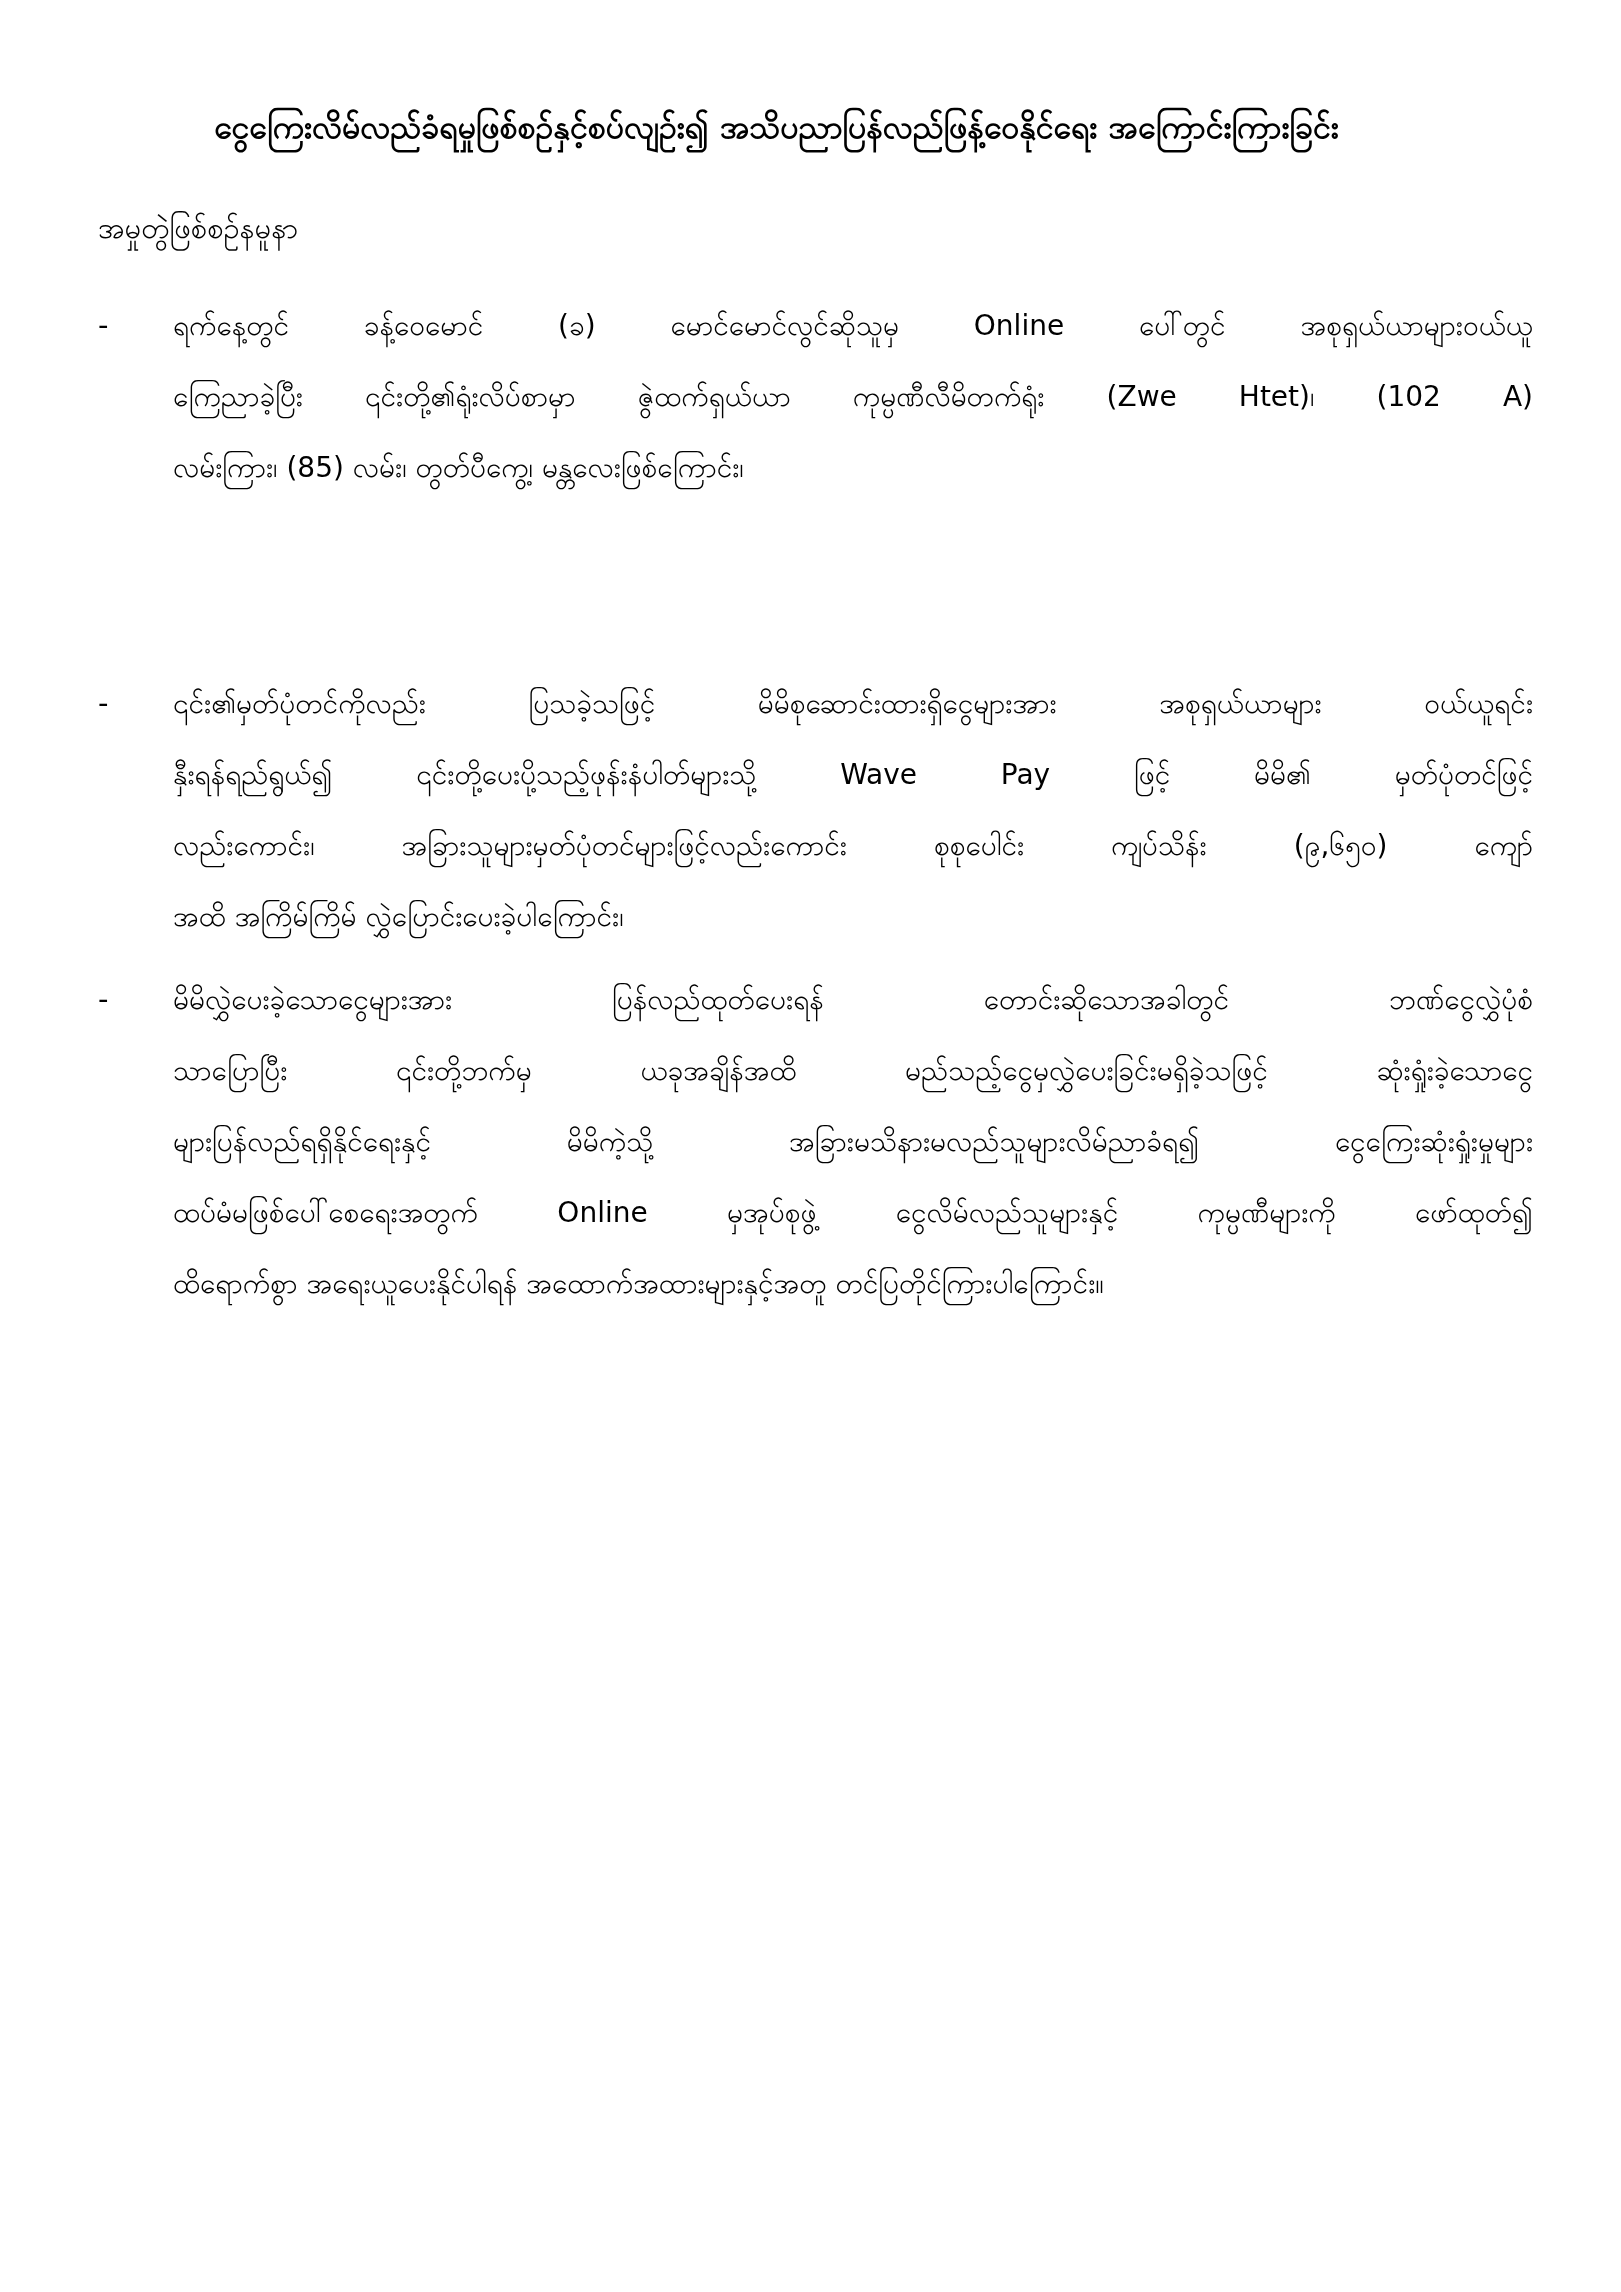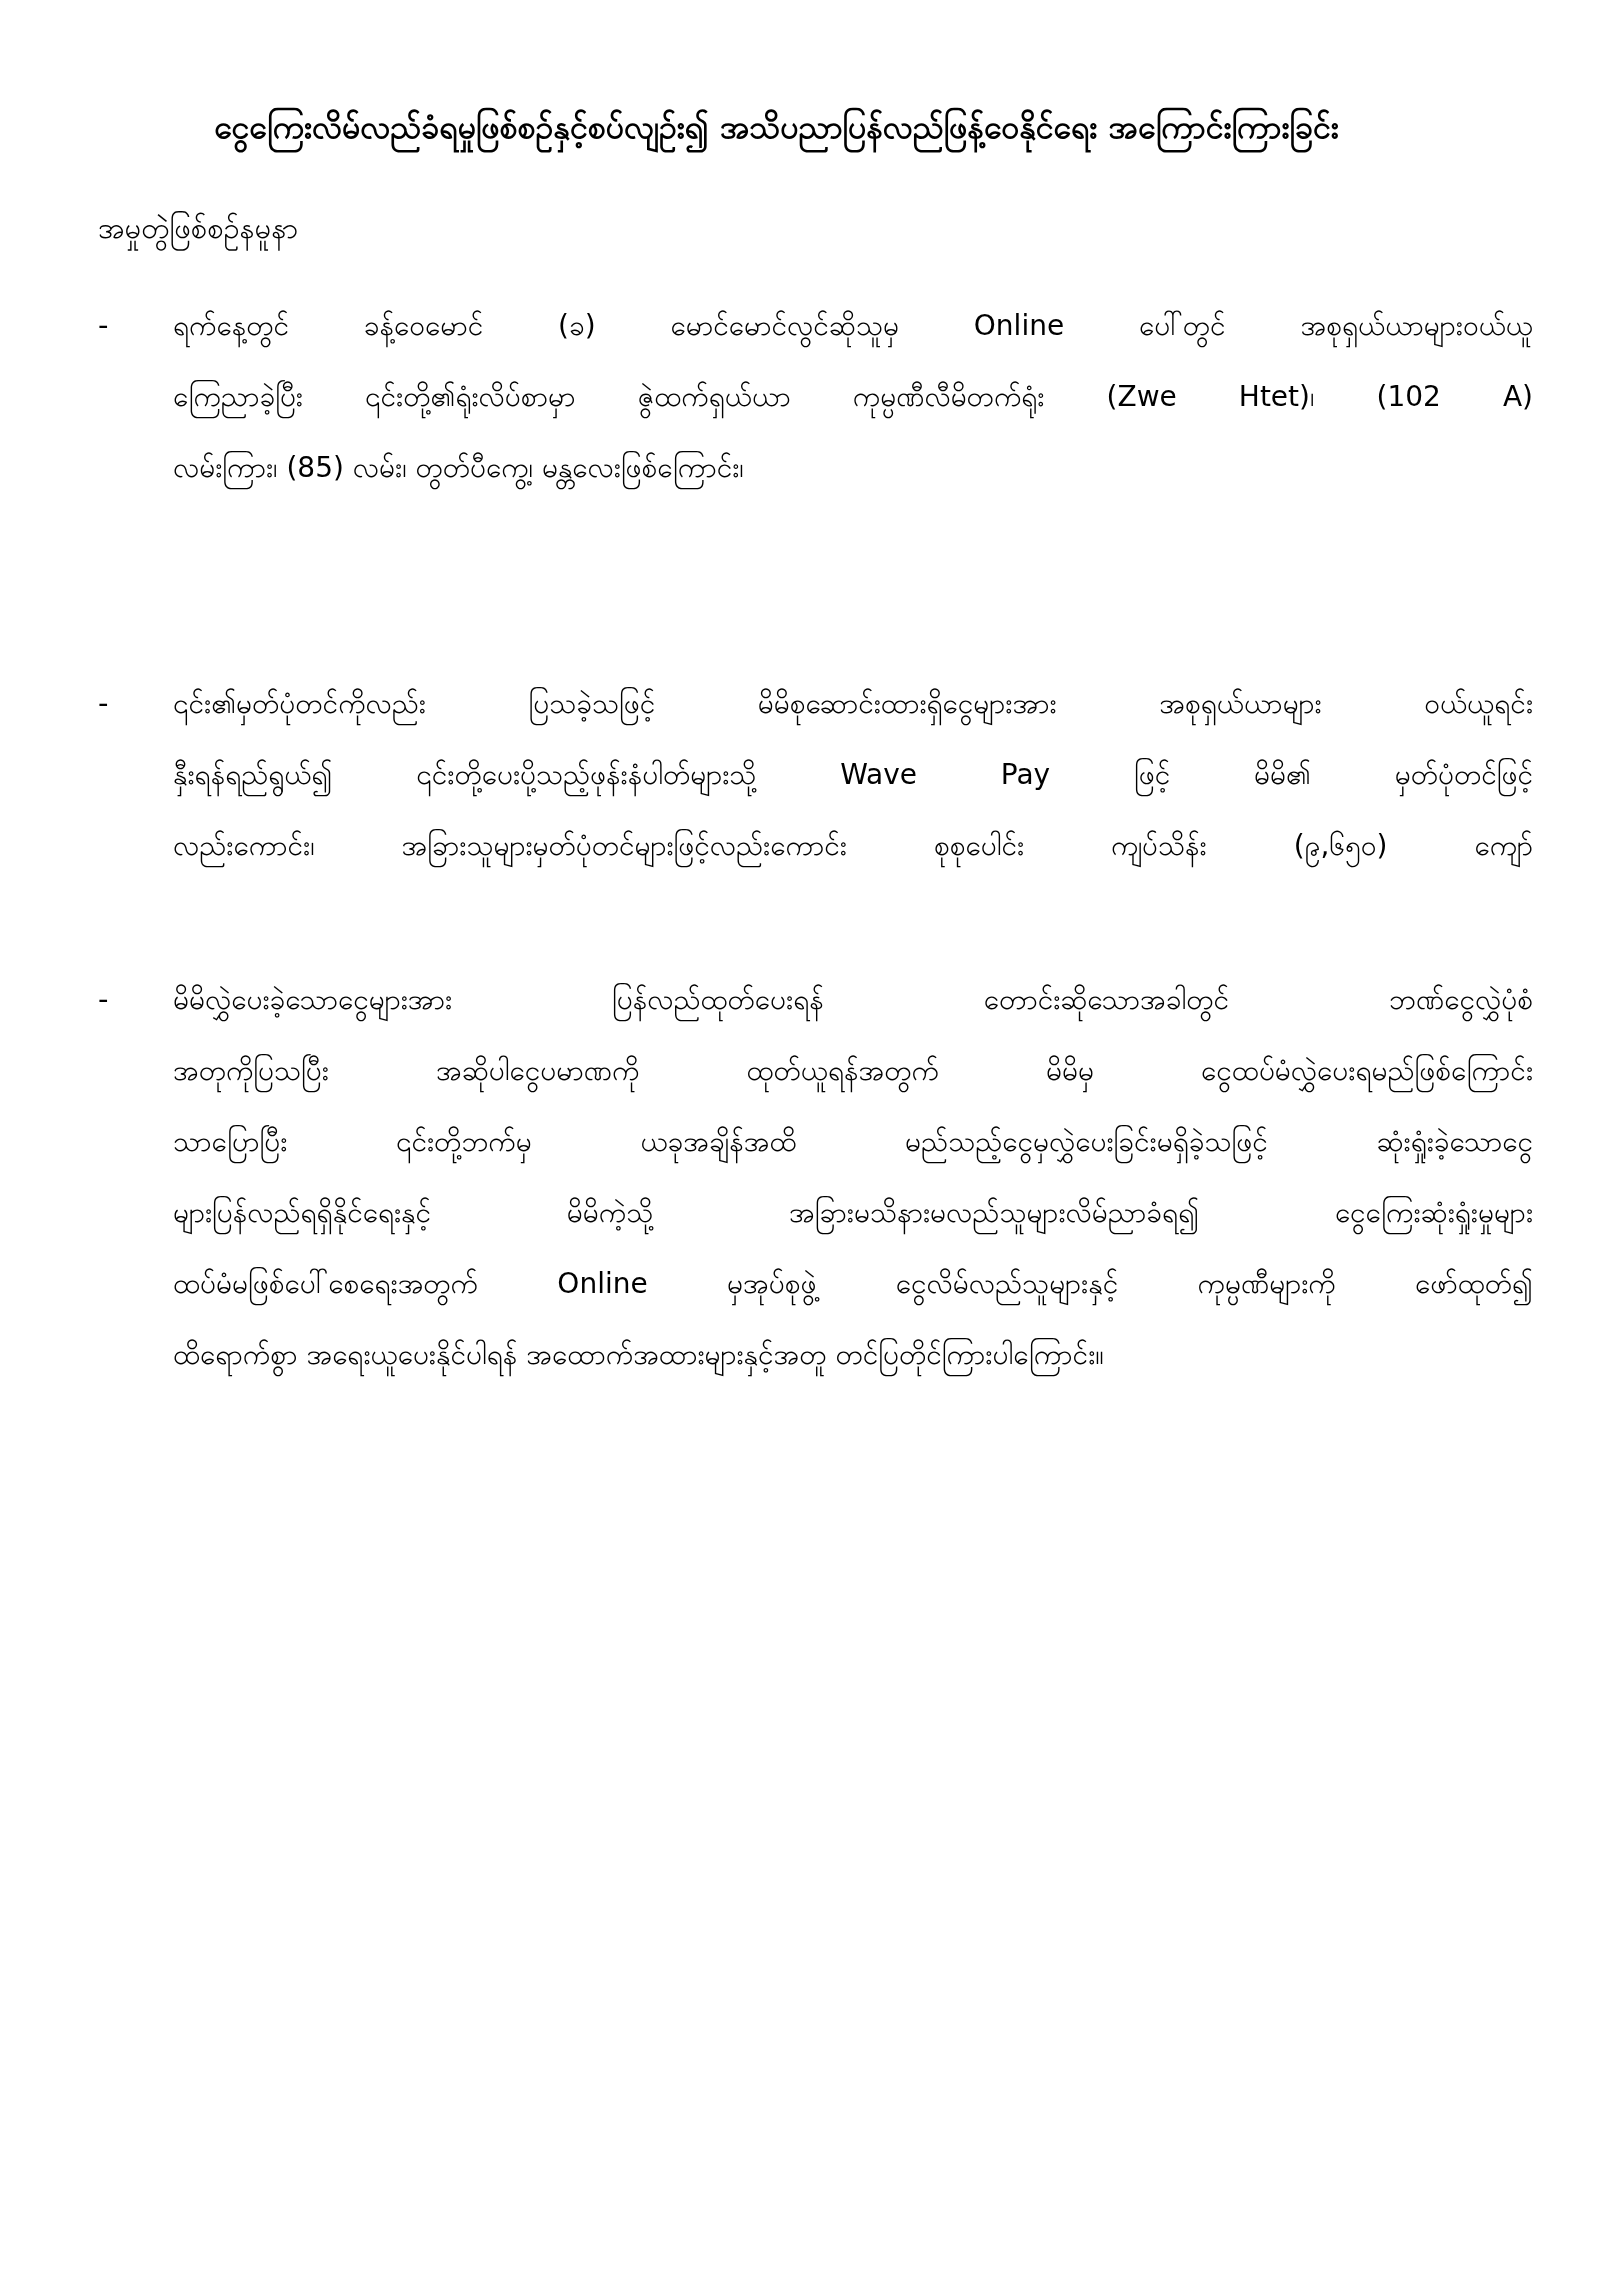--- a/index.html
+++ b/index.html
@@ -30,28 +30,28 @@
       <span class="line last">လမ်းကြား၊ (85) လမ်း၊ တွတ်ပီကွေ့၊ မန္တလေးဖြစ်ကြောင်း၊</span>
     </div>
   </div>
 
   <div class="item" style="top:668px;">
     <span class="dash">-</span>
     <div class="lines">
       <span class="line">၎င်း၏မှတ်ပုံတင်ကိုလည်း ပြသခဲ့သဖြင့် မိမိစုဆောင်းထားရှိငွေများအား အစုရှယ်ယာများ ဝယ်ယူရင်း</span>
       <span class="line">နှီးရန်ရည်ရွယ်၍ ၎င်းတို့ပေးပို့သည့်ဖုန်းနံပါတ်များသို့ Wave Pay ဖြင့် မိမိ၏ မှတ်ပုံတင်ဖြင့်</span>
       <span class="line">လည်းကောင်း၊ အခြားသူများမှတ်ပုံတင်များဖြင့်လည်းကောင်း စုစုပေါင်း ကျပ်သိန်း (၉,၆၅၀) ကျော်</span>
+      <span class="line last">အထိ အကြိမ်ကြိမ် လွှဲပြောင်းပေးခဲ့ပါကြောင်း၊</span>
     </div>
   </div>
 
   <div class="item" style="top:964px;">
     <span class="dash">-</span>
     <div class="lines">
       <span class="line">မိမိလွှဲပေးခဲ့သောငွေများအား ပြန်လည်ထုတ်ပေးရန် တောင်းဆိုသောအခါတွင် ဘဏ်ငွေလွှဲပုံစံ</span>
-      <span class="line">အတုကိုပြသပြီး အဆိုပါငွေပမာဏကို ထုတ်ယူရန်အတွက် မိမိမှ ငွေထပ်မံလွှဲပေးရမည်ဖြစ်ကြောင်း</span>
       <span class="line">သာပြောပြီး ၎င်းတို့ဘက်မှ ယခုအချိန်အထိ မည်သည့်ငွေမှလွှဲပေးခြင်းမရှိခဲ့သဖြင့် ဆုံးရှုံးခဲ့သောငွေ</span>
       <span class="line">များပြန်လည်ရရှိနိုင်ရေးနှင့် မိမိကဲ့သို့ အခြားမသိနားမလည်သူများလိမ်ညာခံရ၍ ငွေကြေးဆုံးရှုံးမှုများ</span>
       <span class="line">ထပ်မံမဖြစ်ပေါ်စေရေးအတွက် Online မှအုပ်စုဖွဲ့ ငွေလိမ်လည်သူများနှင့် ကုမ္ပဏီများကို ဖော်ထုတ်၍</span>
       <span class="line last">ထိရောက်စွာ အရေးယူပေးနိုင်ပါရန် အထောက်အထားများနှင့်အတူ တင်ပြတိုင်ကြားပါကြောင်း။</span>
     </div>
   </div>
 </div>
 
 
 </body></html>

